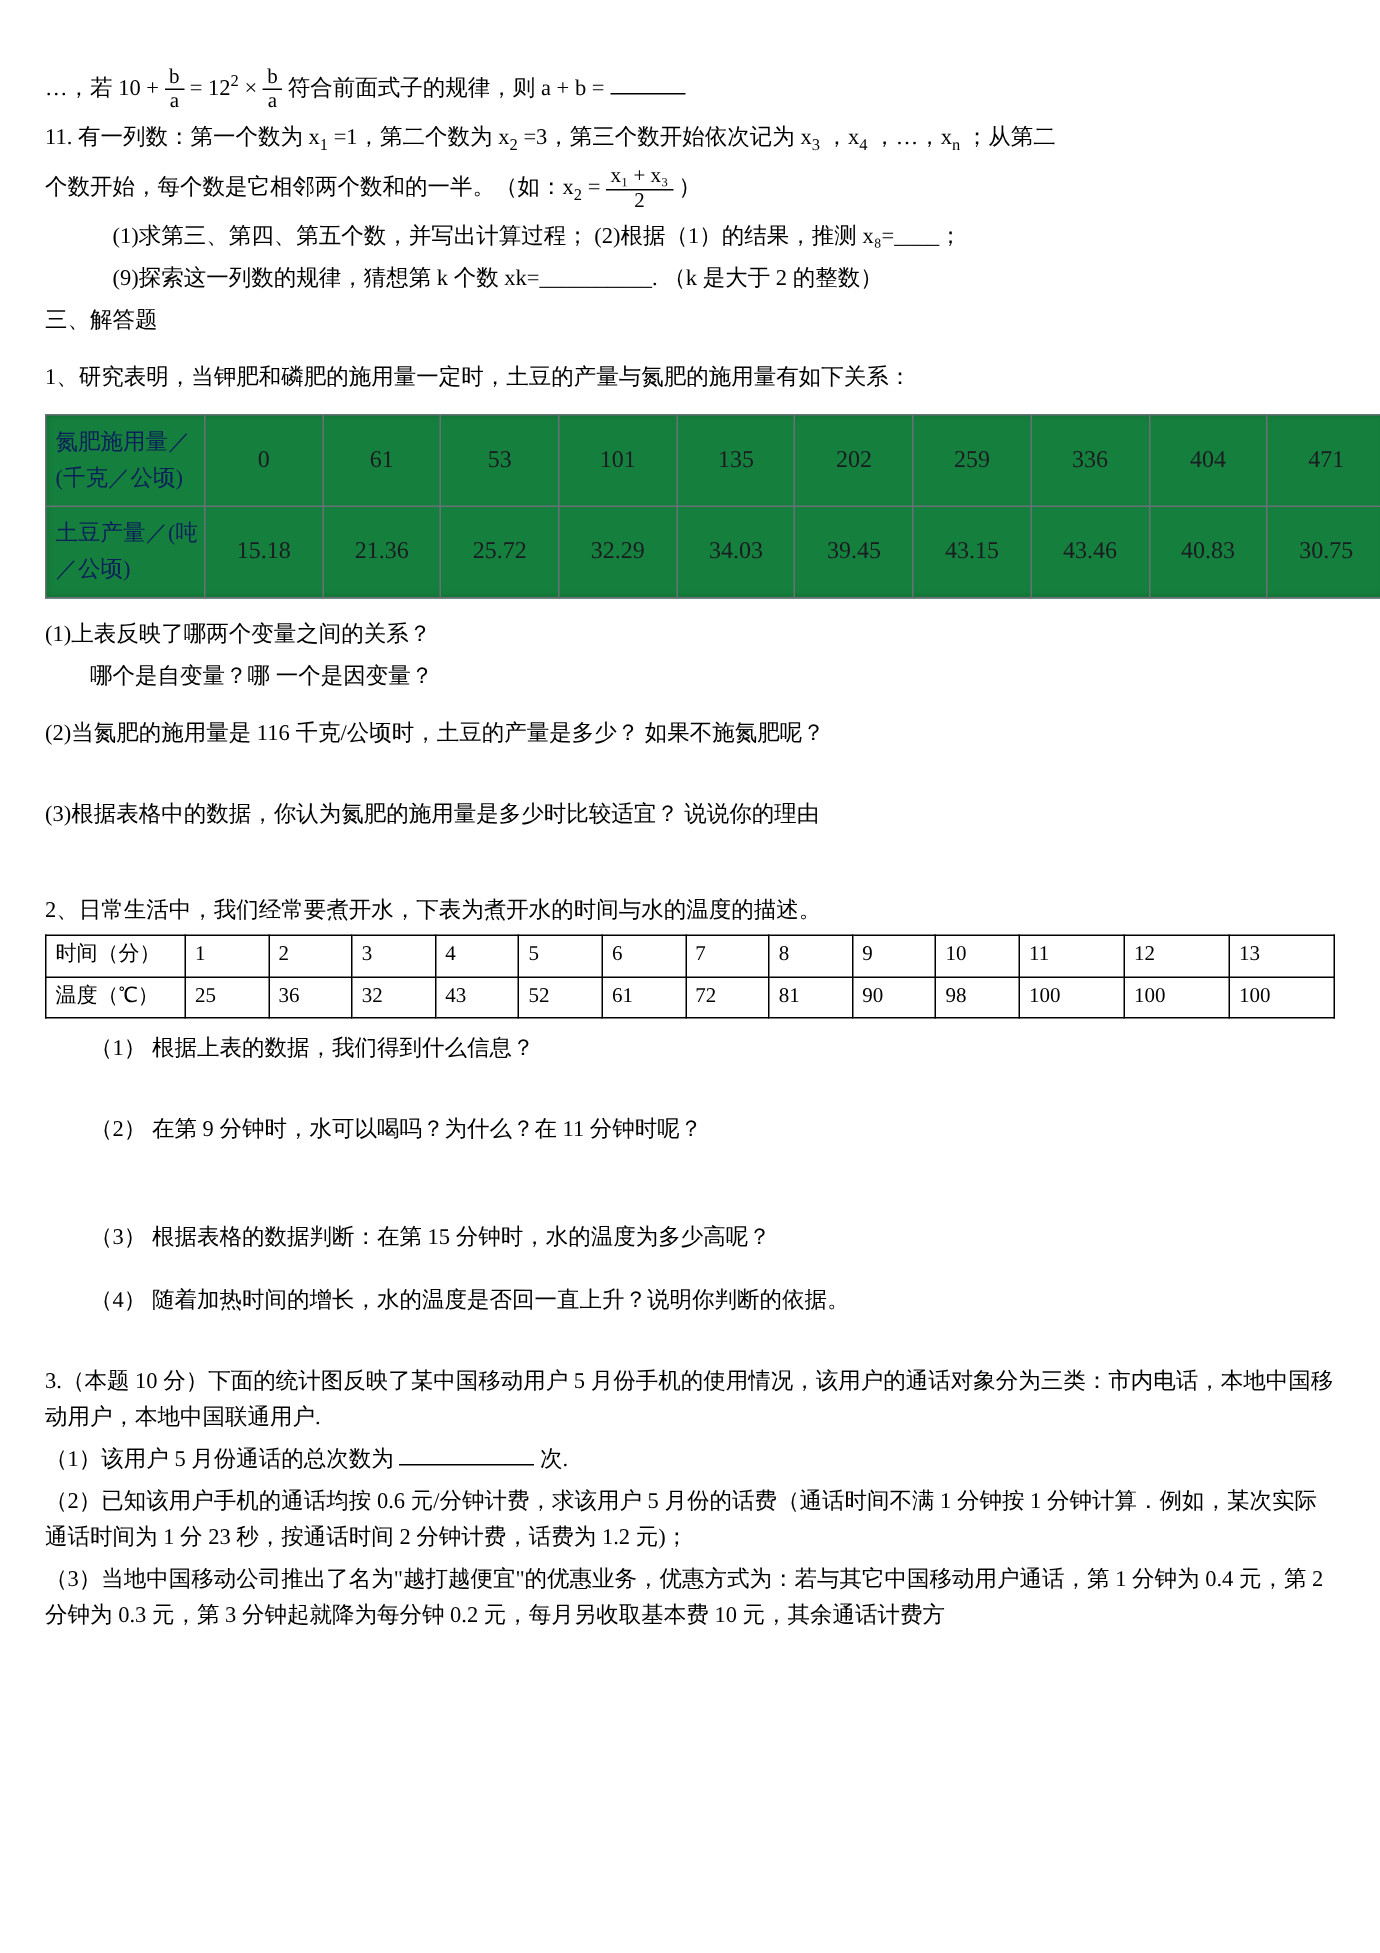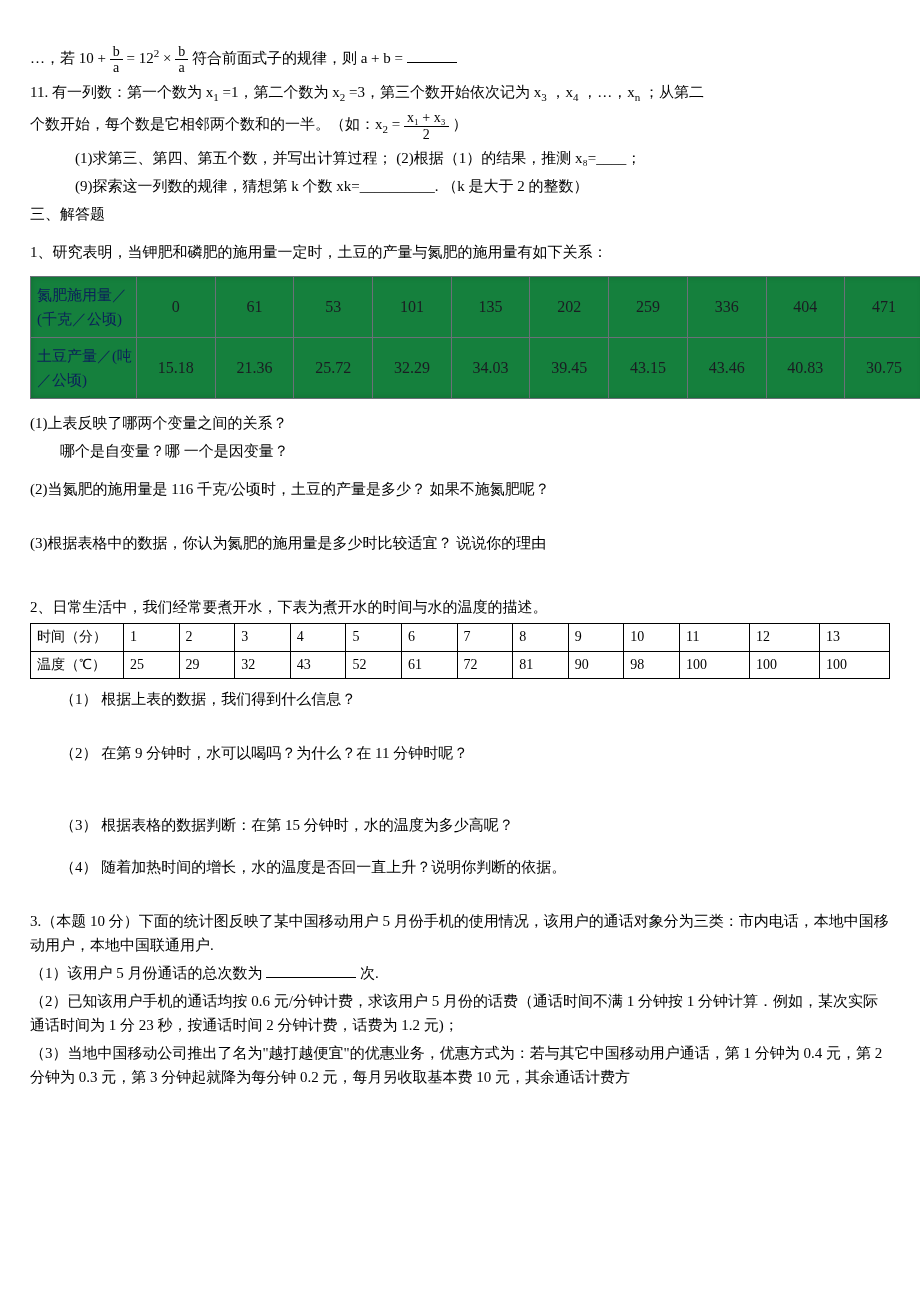--- a/index.html
+++ b/index.html
@@ -158,21 +158,21 @@
     <td>8</td>
     <td>9</td>
     <td>10</td>
     <td>11</td>
     <td>12</td>
     <td>13</td>
   </tr>
   <tr>
     <td class="lab">温度（℃）</td>
     <td>25</td>
-    <td>29</td>
+    <td>36</td>
     <td>32</td>
     <td>43</td>
     <td>52</td>
     <td>61</td>
     <td>72</td>
     <td>81</td>
     <td>90</td>
     <td>98</td>
     <td>100</td>
     <td>100</td>

